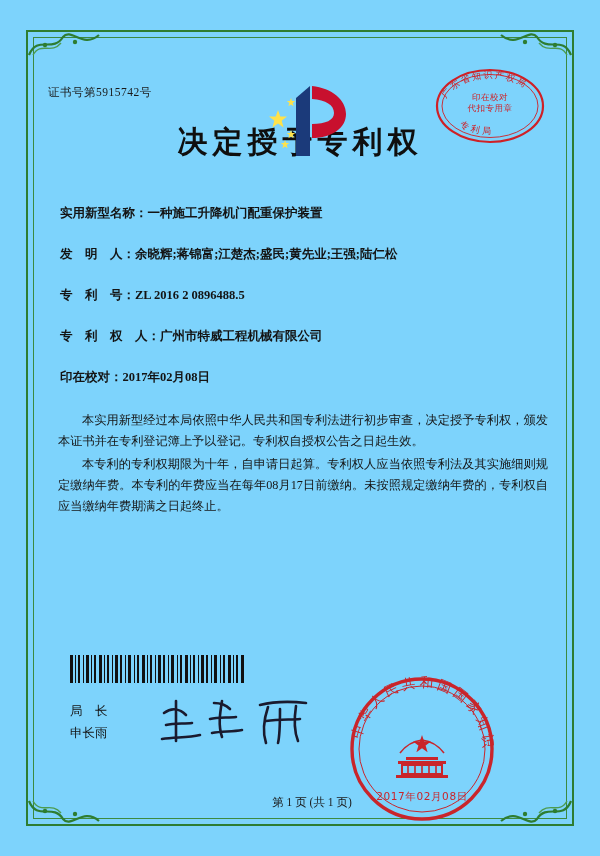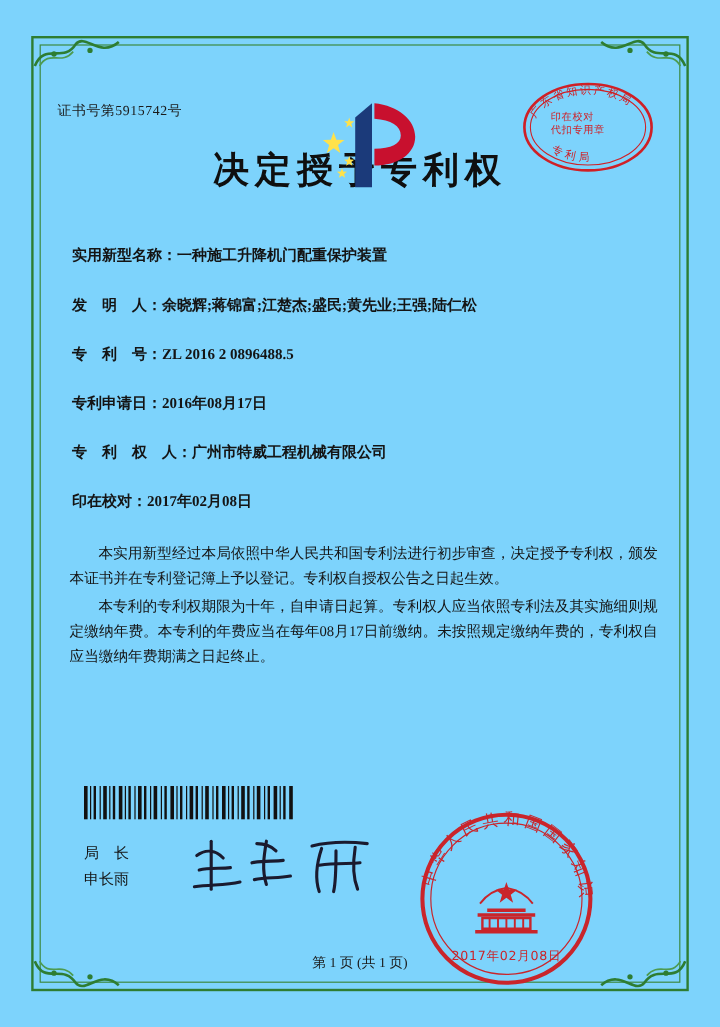--- a/index.html
+++ b/index.html
@@ -85,20 +85,21 @@
     top: 12px;
     width: 112px;
     height: 78px;
   }
   .oval-center-line {
     position: absolute;
     left: 50%;
     top: 32%;
     transform: translateX(-50%);
     width: 62px;
+    text-align: center;
     color: #cf2026;
     font-size: 8.5px;
     line-height: 11px;
     letter-spacing: 0.5px;
     font-family: Liberation Sans, sans-serif;
   }
 
   
   .main-title {
     margin-top: 22px;
@@ -189,21 +190,21 @@
     text-align: center;
     color: #c9252b;
     font-size: 10.5px;
     letter-spacing: 0.6px;
     font-family: "DejaVu Sans", sans-serif;
   }
 
   
   .footer {
     position: absolute;
-    left: 0;
+    left: 12px;
     top: 740px;
     width: 504px;
     text-align: center;
     font-size: 11.5px;
     color: #1a1a1a;
   }
 </style>
 </head>
 <body>
 
@@ -287,23 +288,20 @@
 
     <div class="fields">
       <div class="field-row">
         <span class="field-label">实用新型名称：</span><span class="field-value">一种施工升降机门配重保护装置</span>
       </div>
       <div class="field-row">
         <span class="field-label">发　明　人：</span><span class="field-value">余晓辉;蒋锦富;江楚杰;盛民;黄先业;王强;陆仁松</span>
       </div>
       <div class="field-row">
         <span class="field-label">专　利　号：</span><span class="field-value">ZL 2016 2 0896488.5</span>
-      </div>
-      <div class="field-row">
-        <span class="field-label">专利申请日：</span><span class="field-value">2016年08月17日</span>
       </div>
       <div class="field-row">
         <span class="field-label">专　利　权　人：</span><span class="field-value">广州市特威工程机械有限公司</span>
       </div>
       <div class="field-row">
         <span class="field-label">印在校对：</span><span class="field-value">2017年02月08日</span>
       </div>
     </div>
 
     <div class="paragraphs">

